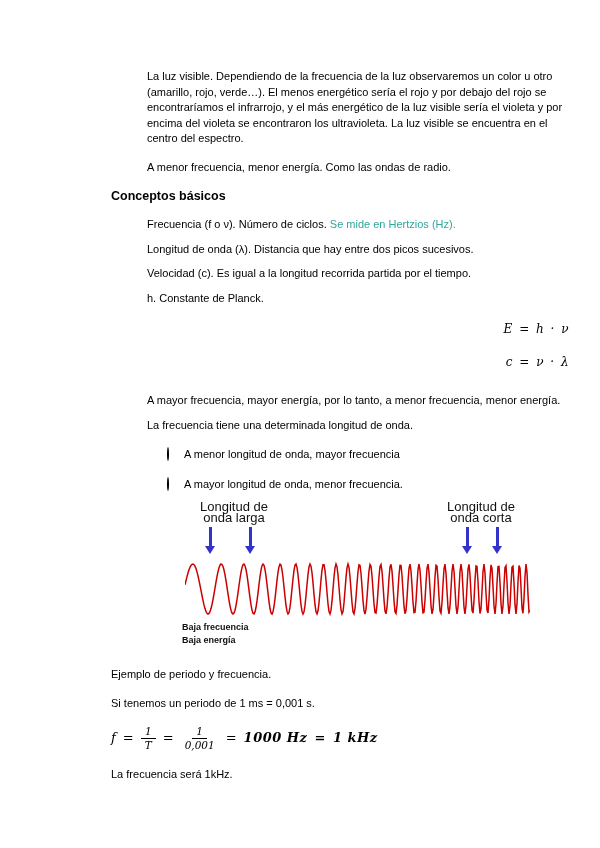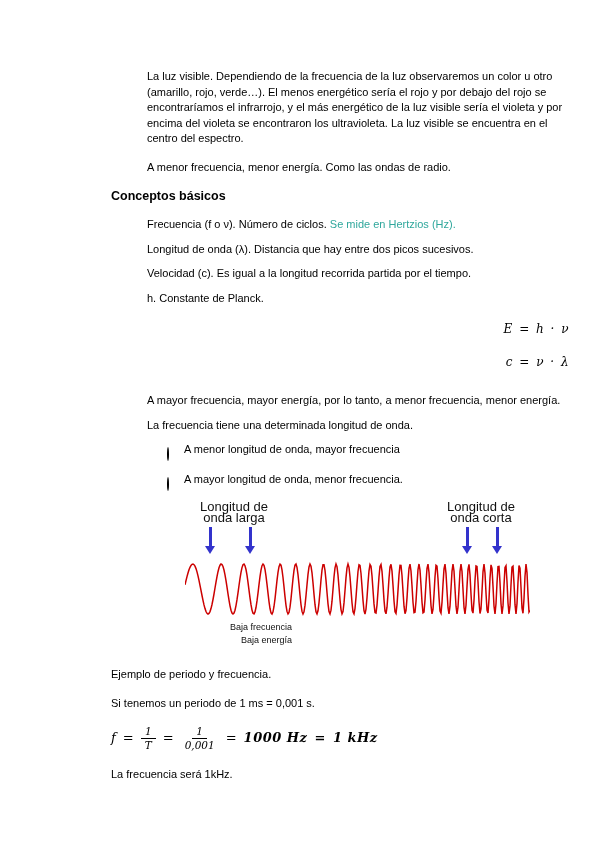--- a/index.html
+++ b/index.html
@@ -15,21 +15,21 @@
     font-size: 11px;
     line-height: 15.5px;
     overflow: hidden;
     margin-left: 40px;
   }
   .bullet { display: flex; margin-bottom: 9px; }
   .b-marker { flex: 0 0 36px; box-sizing: border-box; padding-left: 19px; padding-top: 5px; }
   .dot  { width: 5px; height: 5px; border-radius: 50%; background: #000; }
   .ring { width: 4px; height: 4px; border-radius: 50%; border: 1px solid #000; background: #fff; }
   .bullet.intro { margin-bottom: 13px; }
-  .bullet.sub { margin-left: 37px; }
+  .bullet.sub { margin-left: 37px; align-items: flex-end; }
   .b-text { flex: 1; }
   .hl { color: var(--highlight, #2fa79c); text-align: right; }
   h1.section {
     font-size: 12.5px; line-height: 16px; font-weight: bold;
     margin: 6px 0 13px 0;
   }
   .math-block {
     text-align: right;
     font-family: "DejaVu Serif", "Liberation Serif", serif;
     font-style: italic;
@@ -39,22 +39,22 @@
     line-height: 18px;
   }
   .math-block.second { margin: 15px 0 22px 0; }
   
   .diagram { position: relative; height: 150px; margin: 0 0 16px 0; }
   .wave-label {
     position: absolute; width: 80px; text-align: center;
     font-size: 13px; line-height: 11px; color: #111;
   }
   .freq-label {
-    position: absolute; width: 110px; text-align: right;
-    font-size: 9px; line-height: 12.5px; font-weight: 400; color: #111;
+    position: absolute; width: 110px; text-align: left;
+    font-size: 9px; line-height: 12.5px; font-weight: 700; color: #111;
   }
   .arrow { position: absolute; display: flex; flex-direction: column; align-items: center; }
   .arrow .shaft { width: 3px; height: 19px; background: var(--arrow, #3333cc); }
   .arrow .head {
     width: 0; height: 0;
     border-left: 5px solid transparent;
     border-right: 5px solid transparent;
     border-top: 8px solid var(--arrow, #3333cc);
   }
   .wave-svg { position: absolute; left: 74px; top: 56px; width: 345px; height: 64px; }

